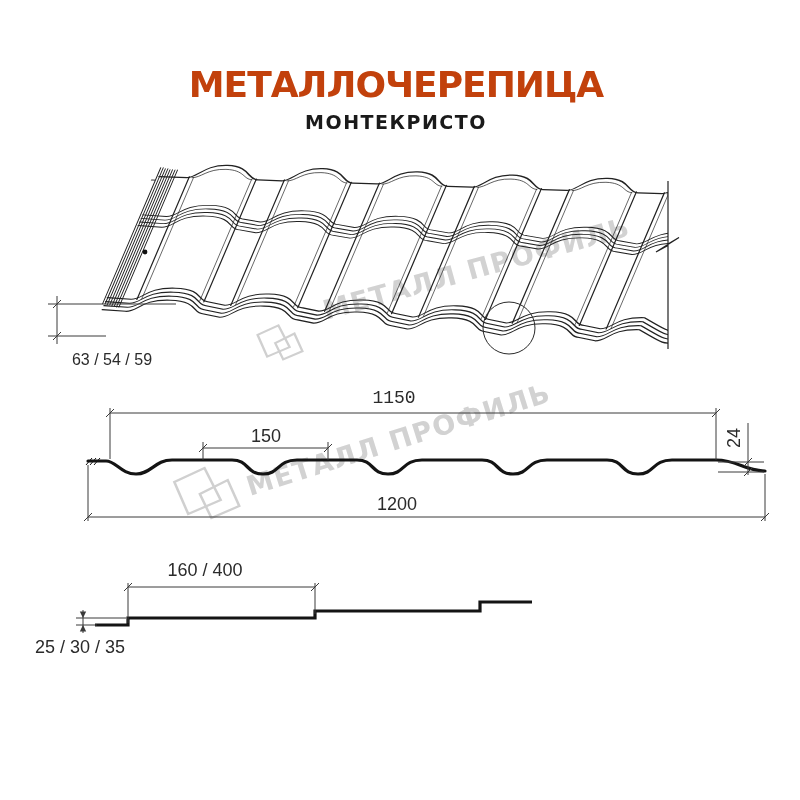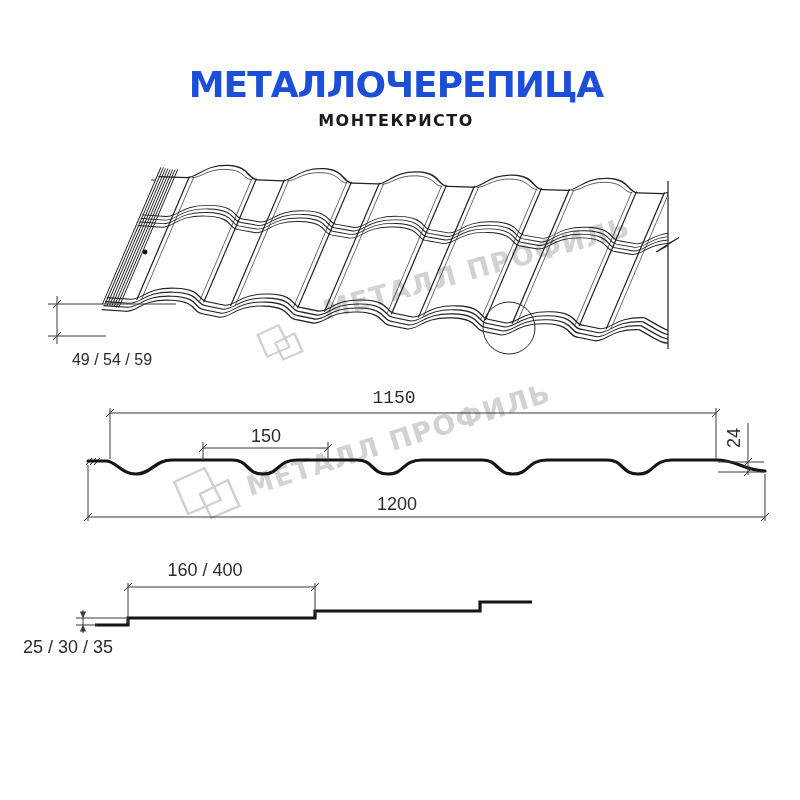--- a/index.html
+++ b/index.html
@@ -1,30 +1,30 @@
 <!DOCTYPE html>
 <html><head>
 <meta charset="utf-8">
 <style>
   html,body{margin:0;padding:0;background:#ffffff;}
   #page{position:relative;width:800px;height:800px;background:#ffffff;overflow:hidden;
         font-family:"Liberation Sans",sans-serif;}
   .abs{position:absolute;}
   .title{left:0;top:64px;width:792px;text-align:center;font-family:"DejaVu Sans",sans-serif;
-         font-size:36px;font-weight:800;letter-spacing:-1px;color:#1d4ed8;white-space:nowrap;}
+         font-size:36px;font-weight:800;letter-spacing:-1px;color:#c2410c;white-space:nowrap;}
   .subtitle{left:0;top:111px;width:792px;text-align:center;font-family:"DejaVu Sans",sans-serif;
-         font-size:16px;font-weight:600;letter-spacing:1.5px;color:#1a1a1a;}
+         font-size:19px;font-weight:600;letter-spacing:1.5px;color:#1a1a1a;}
   .dim{color:#2b2b2b;font-size:18px;text-align:center;white-space:nowrap;line-height:1.1;}
   #lbl-height3d{left:64px;top:351px;width:96px;font-size:16px;}
   #lbl-1150{left:344px;top:389px;width:100px;font-family:Liberation Mono, monospace;}
   #lbl-230{left:216px;top:427px;width:100px;}
   #lbl-24{left:714px;top:428px;width:42px;transform:rotate(-90deg);}
   #lbl-1200{left:347px;top:495px;width:100px;}
   #lbl-350{left:145px;top:561px;width:120px;}
-  #lbl-25{left:13px;top:638px;width:110px;}
+  #lbl-25{left:25px;top:638px;width:110px;}
   svg{position:absolute;left:0;top:0;}
   svg text.wm{font-family:"DejaVu Sans",sans-serif;font-weight:bold;fill:#d2d2d2;letter-spacing:1.5px;}
 </style>
 </head>
 <body>
 
 <div id="page">
 
   <svg width="800" height="800" viewBox="0 0 800 800">
     <defs>
@@ -93,21 +93,21 @@
       <path d="M128,587 H315 M128,583 V623 M315,583 V614"></path>
       <path d="M76,618 H126 M76,625 H97 M83,610 V633"></path>
       <path d="M124,591 L132,583 M311,591 L319,583"></path>
       <polygon points="83,618 79.8,611.5 86.2,611.5" fill="#3a3a3a" stroke="none"></polygon>
       <polygon points="83,625 79.8,631.5 86.2,631.5" fill="#3a3a3a" stroke="none"></polygon>
     </g>
   </svg>
 
   <div class="abs title">МЕТАЛЛОЧЕРЕПИЦА</div>
   <div class="abs subtitle">МОНТЕКРИСТО</div>
-  <div class="abs dim" id="lbl-height3d">49 / 54 / 59</div>
+  <div class="abs dim" id="lbl-height3d">63 / 54 / 59</div>
   <div class="abs dim" id="lbl-1150">1150</div>
   <div class="abs dim" id="lbl-230">150</div>
   <div class="abs dim" id="lbl-24">24</div>
   <div class="abs dim" id="lbl-1200">1200</div>
   <div class="abs dim" id="lbl-350">160 / 400</div>
   <div class="abs dim" id="lbl-25">25 / 30 / 35</div>
 
 </div>
 
 </body></html>

